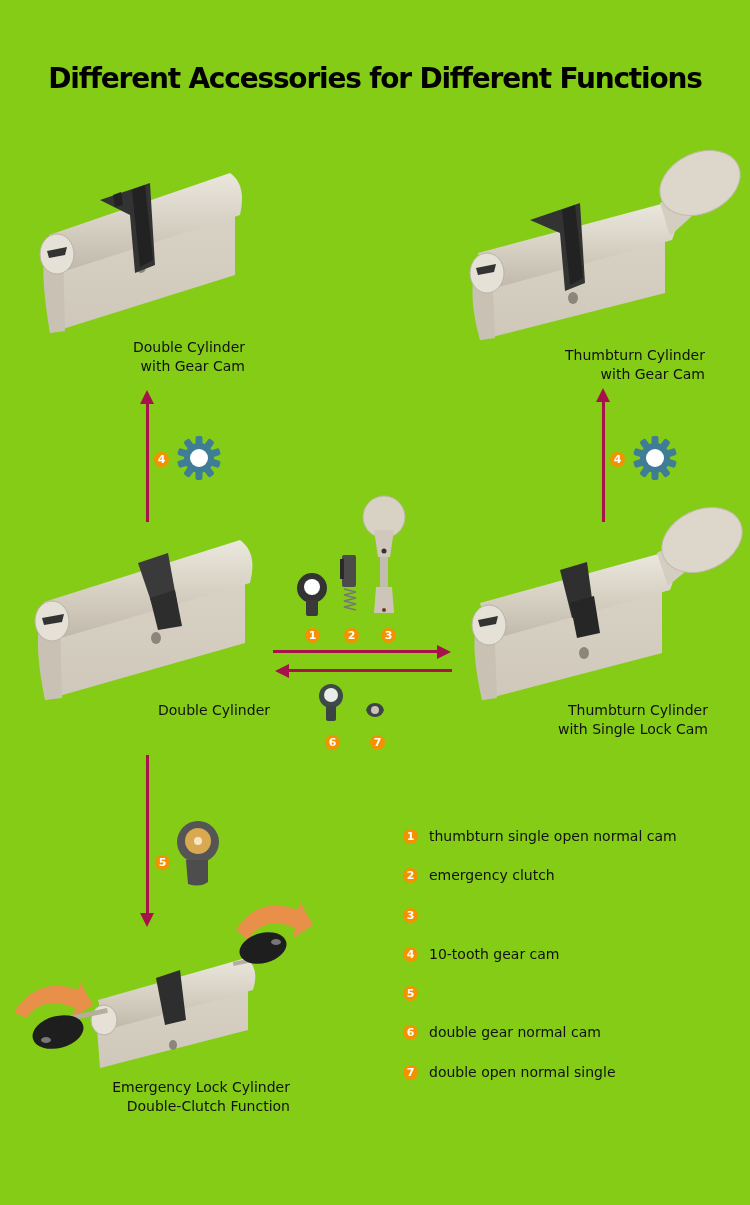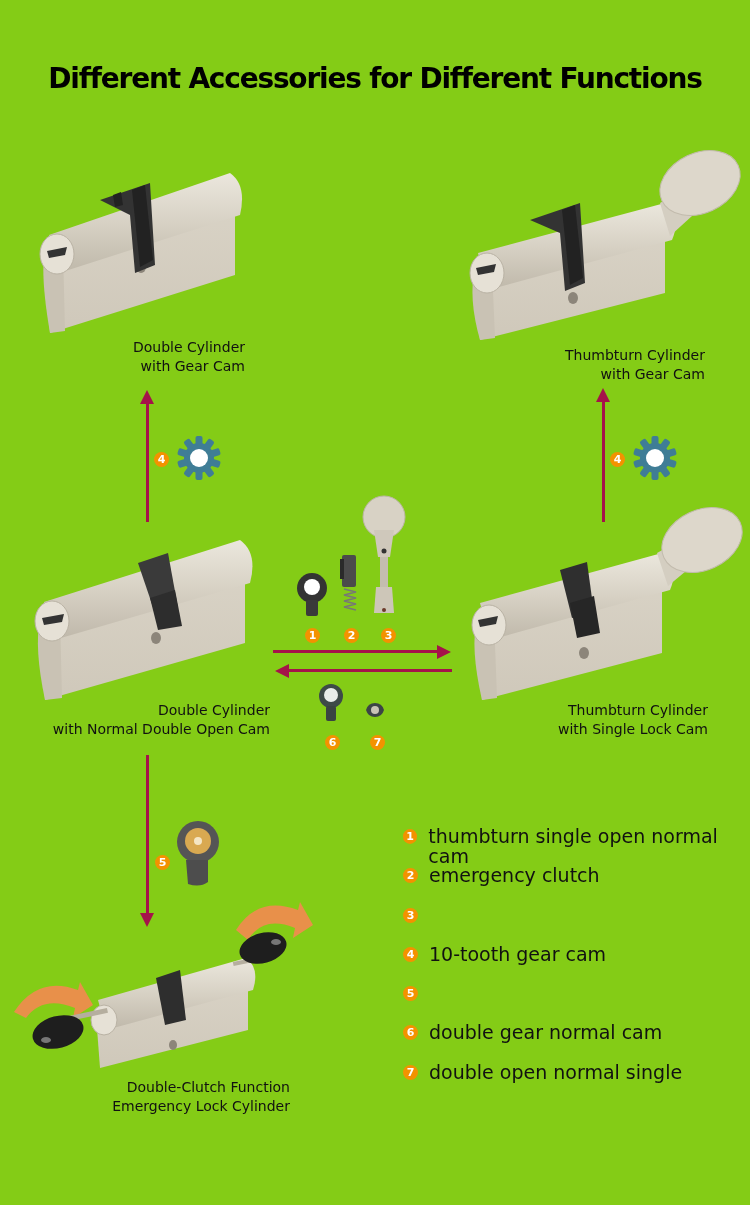--- a/index.html
+++ b/index.html
@@ -9,21 +9,21 @@
   .arrow-v { position:absolute; width:3px; background:#a5134a; }
   .arrow-h { position:absolute; height:3px; background:#a5134a; }
   .head-up { position:absolute; width:0; height:0; border-left:7px solid transparent; border-right:7px solid transparent; border-bottom:14px solid #a5134a; }
   .head-down { position:absolute; width:0; height:0; border-left:7px solid transparent; border-right:7px solid transparent; border-top:14px solid #a5134a; }
   .head-right { position:absolute; width:0; height:0; border-top:7px solid transparent; border-bottom:7px solid transparent; border-left:14px solid #a5134a; }
   .head-left { position:absolute; width:0; height:0; border-top:7px solid transparent; border-bottom:7px solid transparent; border-right:14px solid #a5134a; }
   .badge { position:absolute; width:15px; height:15px; border-radius:50%; background:#f39200; color:#fff; font-family:"DejaVu Sans", sans-serif; font-weight:bold; font-size:11px; line-height:15px; text-align:center; }
   .legend { position:absolute; left:403px; top:826px; }
   .legend-item { position:relative; height:39.3px; display:flex; align-items:flex-start; }
   .legend-item .badge { position:relative; margin-top:3px; }
-  .legend-label { margin-left:11px; font-family:"DejaVu Sans", sans-serif; font-size:19px; color:#111; line-height:20px; }
+  .legend-label { margin-left:11px; font-family:"DejaVu Sans", sans-serif; font-size:14px; color:#111; line-height:20px; }
   svg { position:absolute; overflow:visible; }
 </style>
 </head>
 <body>
 
 <div id="page">
 
   <div class="title">Different Accessories for Different Functions</div>
 
   <svg width="0" height="0" style="position:absolute">
@@ -112,21 +112,20 @@
     <path d="M10 100 Q4 130 15 182 L32 180 L30 100 Z" fill="#c9c2b4"></path>
     <path d="M14 84 L210 22 Q228 35 220 65 L24 122 Z" fill="url(#metal)"></path>
     <ellipse cx="22" cy="103" rx="17" ry="20" fill="#e6e1d6" stroke="#b9b2a4"></ellipse>
     <path d="M12 100 L34 96 L32 104 L14 107 Z" fill="#333"></path>
     <path d="M108 45 L138 35 L148 90 L125 95 Z" fill="#3a3a3a"></path>
     <path d="M120 80 L145 72 L152 108 L128 112 Z" fill="#2d2d2d"></path>
     <ellipse cx="126" cy="120" rx="5" ry="6" fill="#8c857a"></ellipse>
   </svg>
   <div class="caption" style="left:15px;top:701px;width:255px;">
     <div>Double Cylinder</div>
-    <div>with Normal Double Open Cam</div>
   </div>
 
   <svg style="left:462px;top:508px" width="285" height="195" viewBox="0 0 285 195">
     <path d="M15 110 L200 65 L200 145 L20 192 Z" fill="url(#metalBody)"></path>
     <path d="M15 110 Q8 140 20 192 L35 190 L32 110 Z" fill="#c9c2b4"></path>
     <path d="M18 95 L200 45 Q218 58 208 82 L28 132 Z" fill="url(#metal)"></path>
     <path d="M195 45 L222 30 L230 58 L206 78 Z" fill="#d4cec1"></path>
     <ellipse cx="240" cy="32" rx="42" ry="30" transform="rotate(-25 240 32)" fill="#ddd7cb" stroke="#c2bbad"></ellipse>
     <ellipse cx="27" cy="117" rx="17" ry="20" fill="#e6e1d6" stroke="#b9b2a4"></ellipse>
     <path d="M16 112 L36 108 L34 116 L18 119 Z" fill="#333"></path>
@@ -201,22 +200,22 @@
     <ellipse cx="165" cy="155" rx="4" ry="5" fill="#8c857a"></ellipse>
 
     <rect x="60" y="122" width="40" height="5" fill="#b5ae9f" transform="rotate(-12 80 125)"></rect>
     <ellipse cx="50" cy="142" rx="26" ry="16" transform="rotate(-15 50 142)" fill="#1e1e1e"></ellipse>
     <ellipse cx="38" cy="150" rx="5" ry="3" fill="#777"></ellipse>
     <rect x="225" y="70" width="20" height="4" fill="#b5ae9f" transform="rotate(-12 235 72)"></rect>
     <ellipse cx="255" cy="58" rx="24" ry="15" transform="rotate(-15 255 58)" fill="#1e1e1e"></ellipse>
     <ellipse cx="268" cy="52" rx="5" ry="3" fill="#777"></ellipse>
   </svg>
   <div class="caption" style="left:40px;top:1078px;width:250px;">
+    <div>Emergency Lock Cylinder</div>
     <div>Double-Clutch Function</div>
-    <div>Emergency Lock Cylinder</div>
   </div>
 
   <div class="legend">
     <div class="legend-item">
       <div class="badge">1</div>
       <div class="legend-label">thumbturn single open normal cam</div>
     </div>
     <div class="legend-item">
       <div class="badge">2</div>
       <div class="legend-label">emergency clutch</div>

